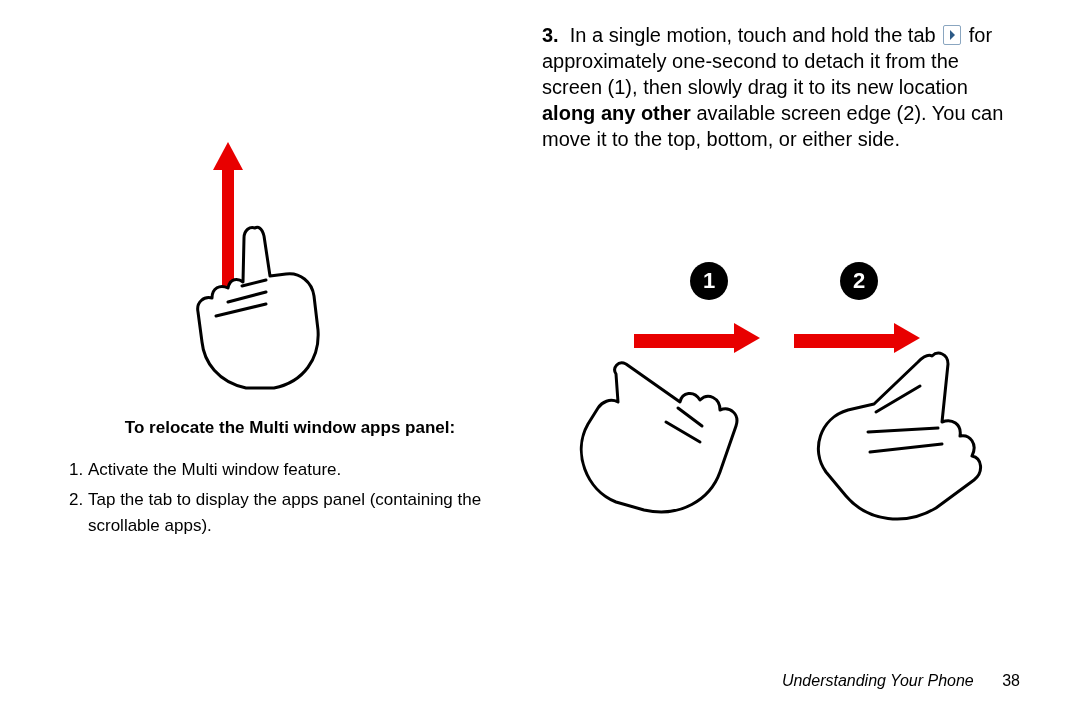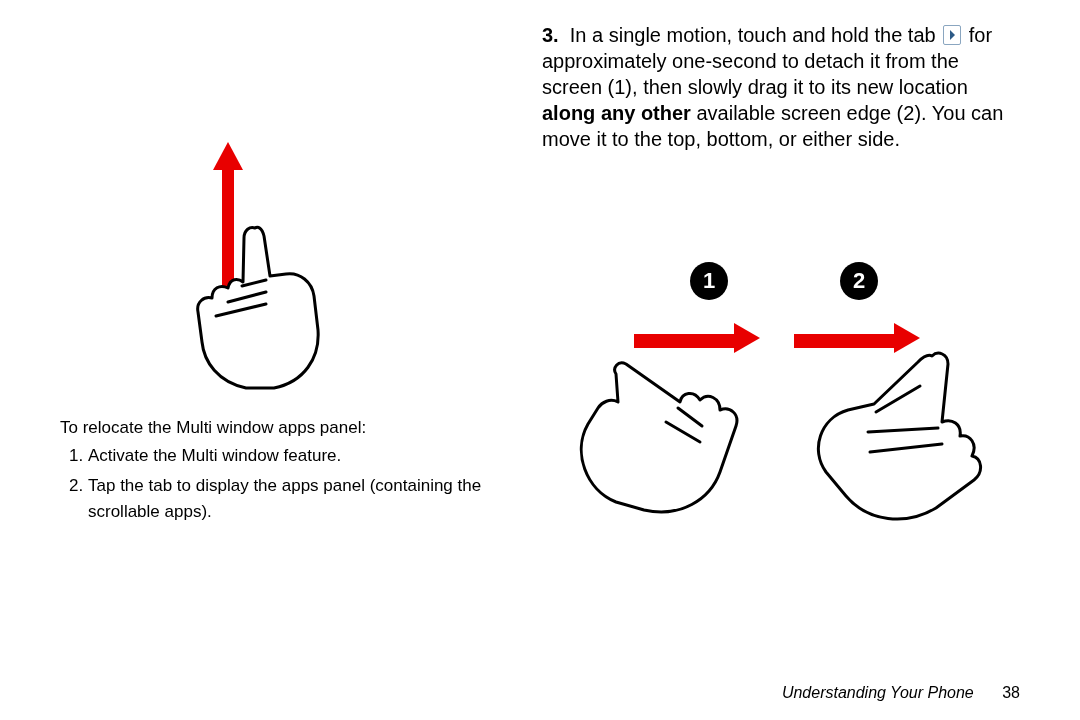--- a/index.html
+++ b/index.html
@@ -83,26 +83,27 @@
   }
 
   
   .leftblock {
     position: absolute;
     left: 0;
     top: 395px;
     width: 460px;
   }
   .heading {
-    font-weight: normal;
+    font-weight: bold;
     font-size: 17px;
     line-height: 22px;
+    text-align: center;
   }
   ol.steps {
-    margin: 4px 0 0 0;
+    margin: 18px 0 0 0;
     padding-left: 28px;
     font-size: 17px;
     line-height: 26px;
   }
   ol.steps li { margin-bottom: 4px; }
 
   
   .step3 {
     position: absolute;
     left: 2px; right: 0; top: 0;
@@ -184,21 +185,21 @@
     left: -10px;
     top: 70px;
     width: 430px;
     height: 220px;
   }
 
   
   .footer {
     position: absolute;
     right: 60px;
-    bottom: 18px;
+    bottom: 30px;
     font-size: 16px;
     font-style: italic;
   }
   .footer .pnum {
     font-style: normal;
     margin-left: 24px;
   }
 </style>
 </head>
 <body>

